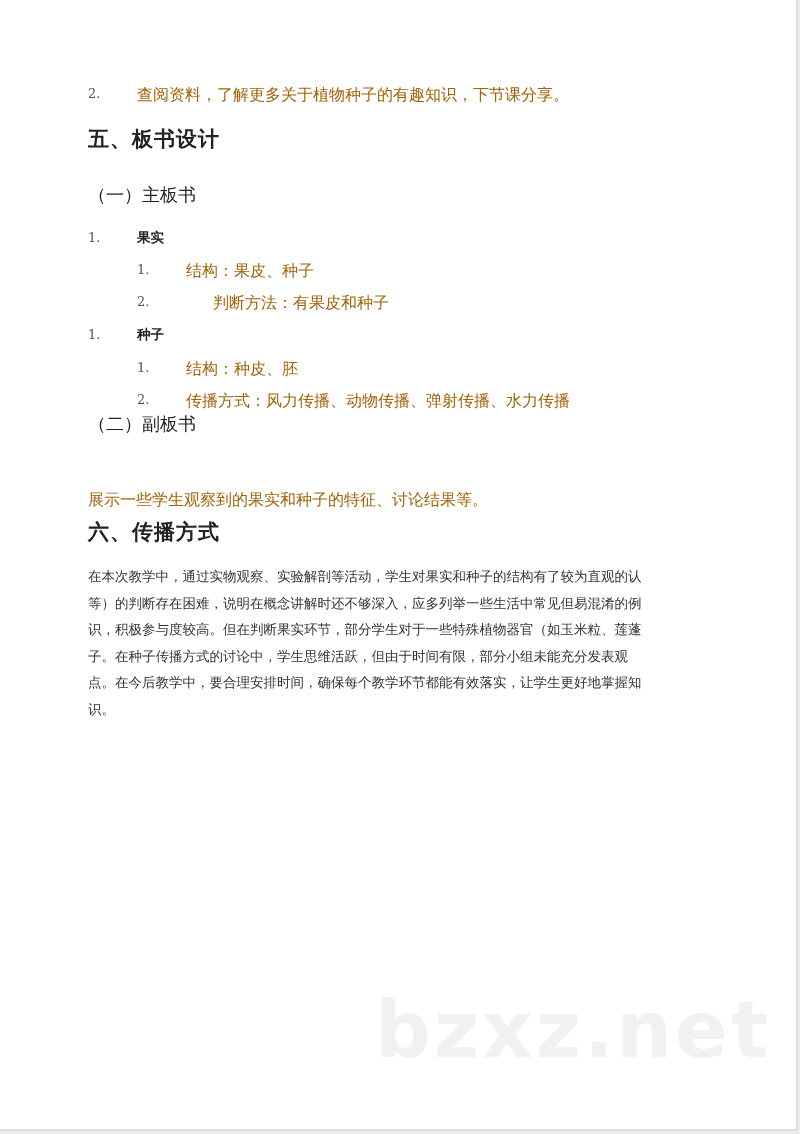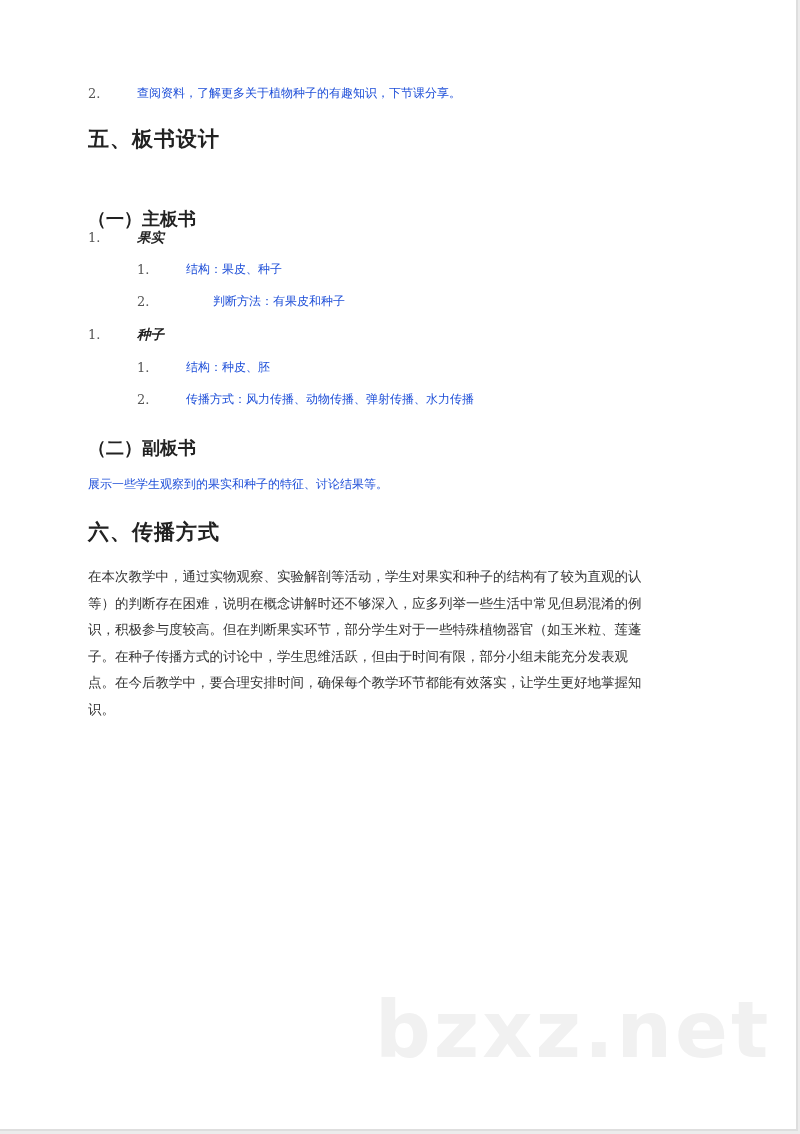--- a/index.html
+++ b/index.html
@@ -22,40 +22,38 @@
       font-family: "DejaVu Sans", "Liberation Sans", sans-serif;
       color: #333333;
     }
     .abs { position: absolute; white-space: nowrap; }
     .num {
       font-family: "DejaVu Serif", "Liberation Serif", serif;
       font-size: 13px;
       color: #555555;
     }
     .body-text {
-      font-size: 12px;
-      color: #1d4ed8;
+      font-size: 16px;
+      color: #a16207;
     }
     .h1 {
       font-size: 21px;
       font-weight: bold;
       color: #222222;
       letter-spacing: 1px;
     }
     .h2 {
       font-size: 18px;
-      font-weight: bold;
+      font-weight: normal;
       color: #222222;
-      margin-top: 24px;
     }
     .bold-item {
       font-size: 13.5px;
       font-weight: bold;
       color: #222222;
-      font-style: italic;
     }
     .para {
       position: absolute;
       left: 88px;
       top: 563px;
       width: 620px;
       font-size: 13.5px;
       line-height: 26.5px;
       color: #333333;
       white-space: normal;
@@ -97,21 +95,21 @@
   <span class="abs num" style="left:88px; top:327px;">1.</span>
   <span class="abs bold-item" style="left:137px; top:326px;">种子</span>
 
   <span class="abs num" style="left:137px; top:360px;">1.</span>
   <span class="abs body-text" style="left:186px; top:359px;">结构：种皮、胚</span>
 
   <span class="abs num" style="left:137px; top:392px;">2.</span>
   <span class="abs body-text" style="left:186px; top:391px;text-align:right;">传播方式：风力传播、动物传播、弹射传播、水力传播</span>
 
   <span class="abs h2" style="left:88px; top:412px;">（二）副板书</span>
-  <span class="abs body-text" style="left:88px; top:476px;">展示一些学生观察到的果实和种子的特征、讨论结果等。</span>
+  <span class="abs body-text" style="left:88px; top:490px;">展示一些学生观察到的果实和种子的特征、讨论结果等。</span>
 
   <span class="abs h1" style="left:88px; top:518px;">六、传播方式</span>
 
   <div class="para">
     <span class="line">在本次教学中，通过实物观察、实验解剖等活动，学生对果实和种子的结构有了较为直观的认</span>
     <span class="line">等）的判断存在困难，说明在概念讲解时还不够深入，应多列举一些生活中常见但易混淆的例</span>
     <span class="line">识，积极参与度较高。但在判断果实环节，部分学生对于一些特殊植物器官（如玉米粒、莲蓬</span>
     <span class="line">子。在种子传播方式的讨论中，学生思维活跃，但由于时间有限，部分小组未能充分发表观</span>
     <span class="line">点。在今后教学中，要合理安排时间，确保每个教学环节都能有效落实，让学生更好地掌握知</span>
     <span class="line">识。</span>

